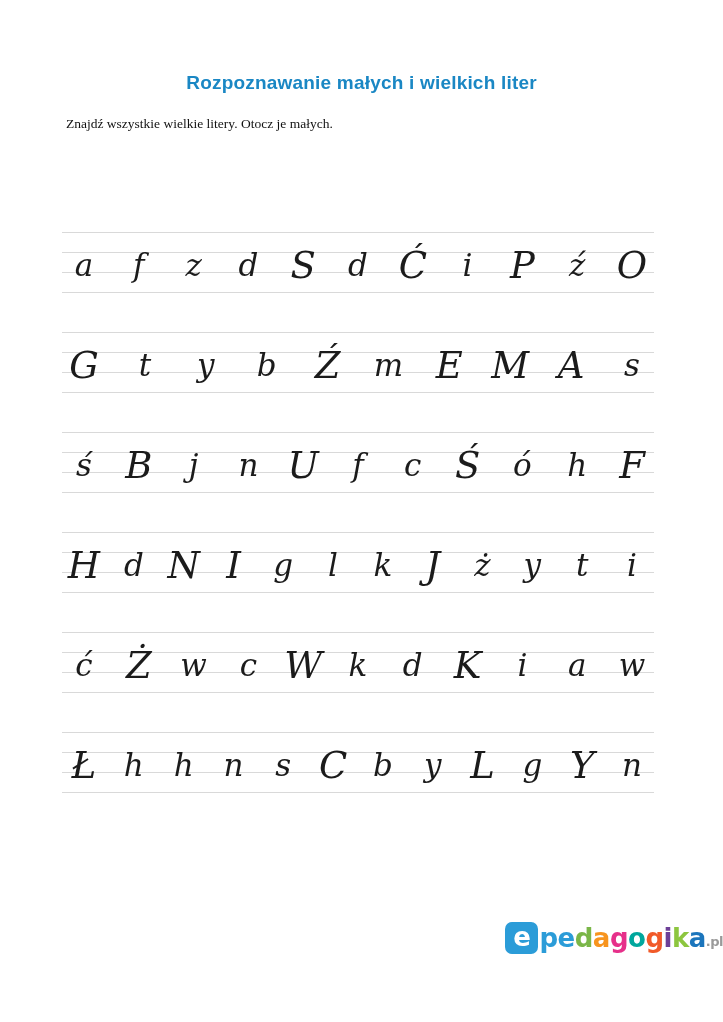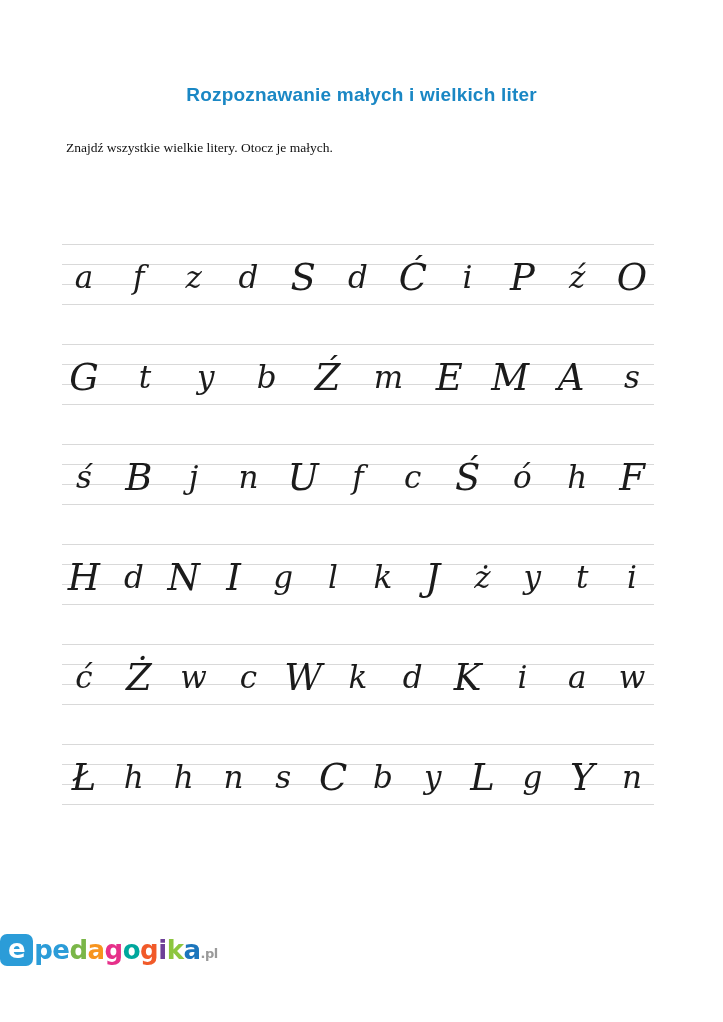--- a/index.html
+++ b/index.html
@@ -19,21 +19,21 @@
     height: 1022px;
     position: relative;
     box-sizing: border-box;
   }
   .title {
     text-align: center;
     color: #1a87c4;
     font-size: 19px;
     font-weight: bold;
     letter-spacing: 0.2px;
-    margin: 12px;
+    margin: 0;
     padding-top: 72px;
     font-family: "Liberation Sans", sans-serif;
   }
   .instructions {
     margin: 0;
     padding-left: 66px;
     padding-top: 22px;
     font-size: 13.5px;
     color: #111111;
     font-family: "Liberation Serif", serif;
@@ -91,21 +91,21 @@
     user-select: none;
   }
   .letter.cap {
     font-size: 37px;
   }
   .footer {
     position: absolute;
     left: 0;
     top: 922px;
     width: 723px;
-    text-align: left;
+    text-align: right;
   }
   .logo {
     display: inline-block;
     font-size: 26px;
     font-weight: bold;
     font-family: "DejaVu Sans", sans-serif;
     letter-spacing: -0.5px;
     line-height: 1;
   }
   .logo .e-badge {

